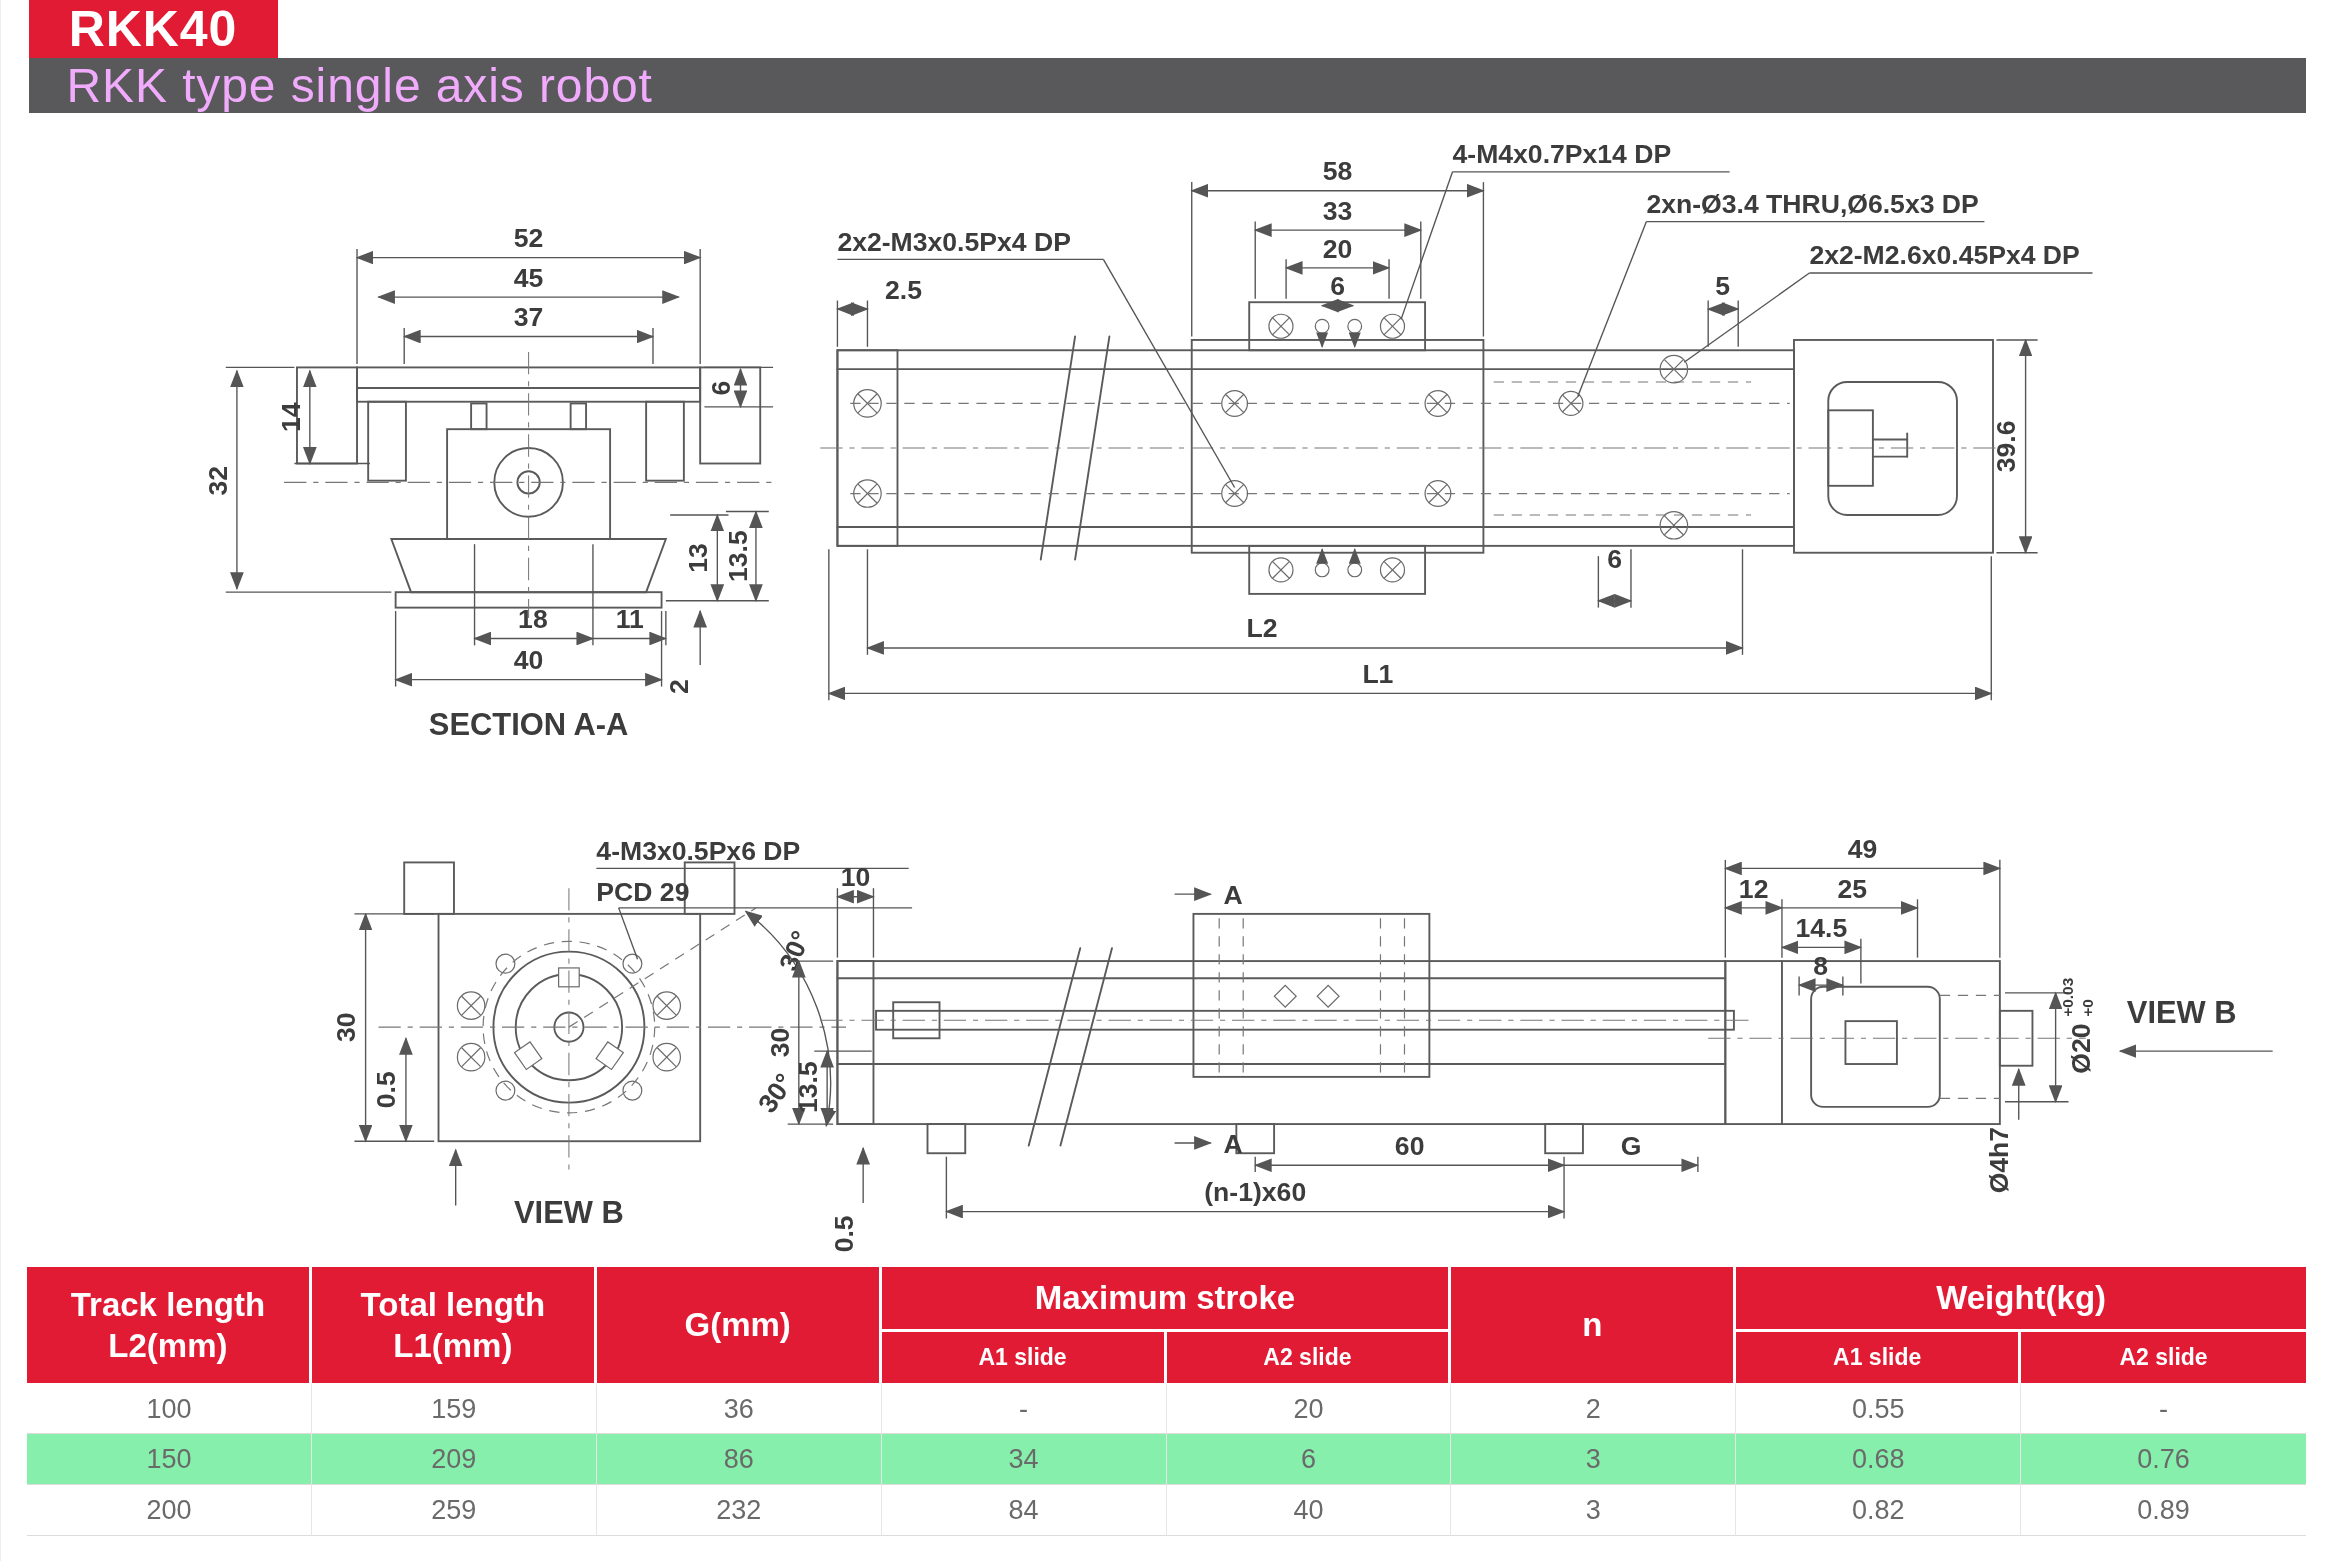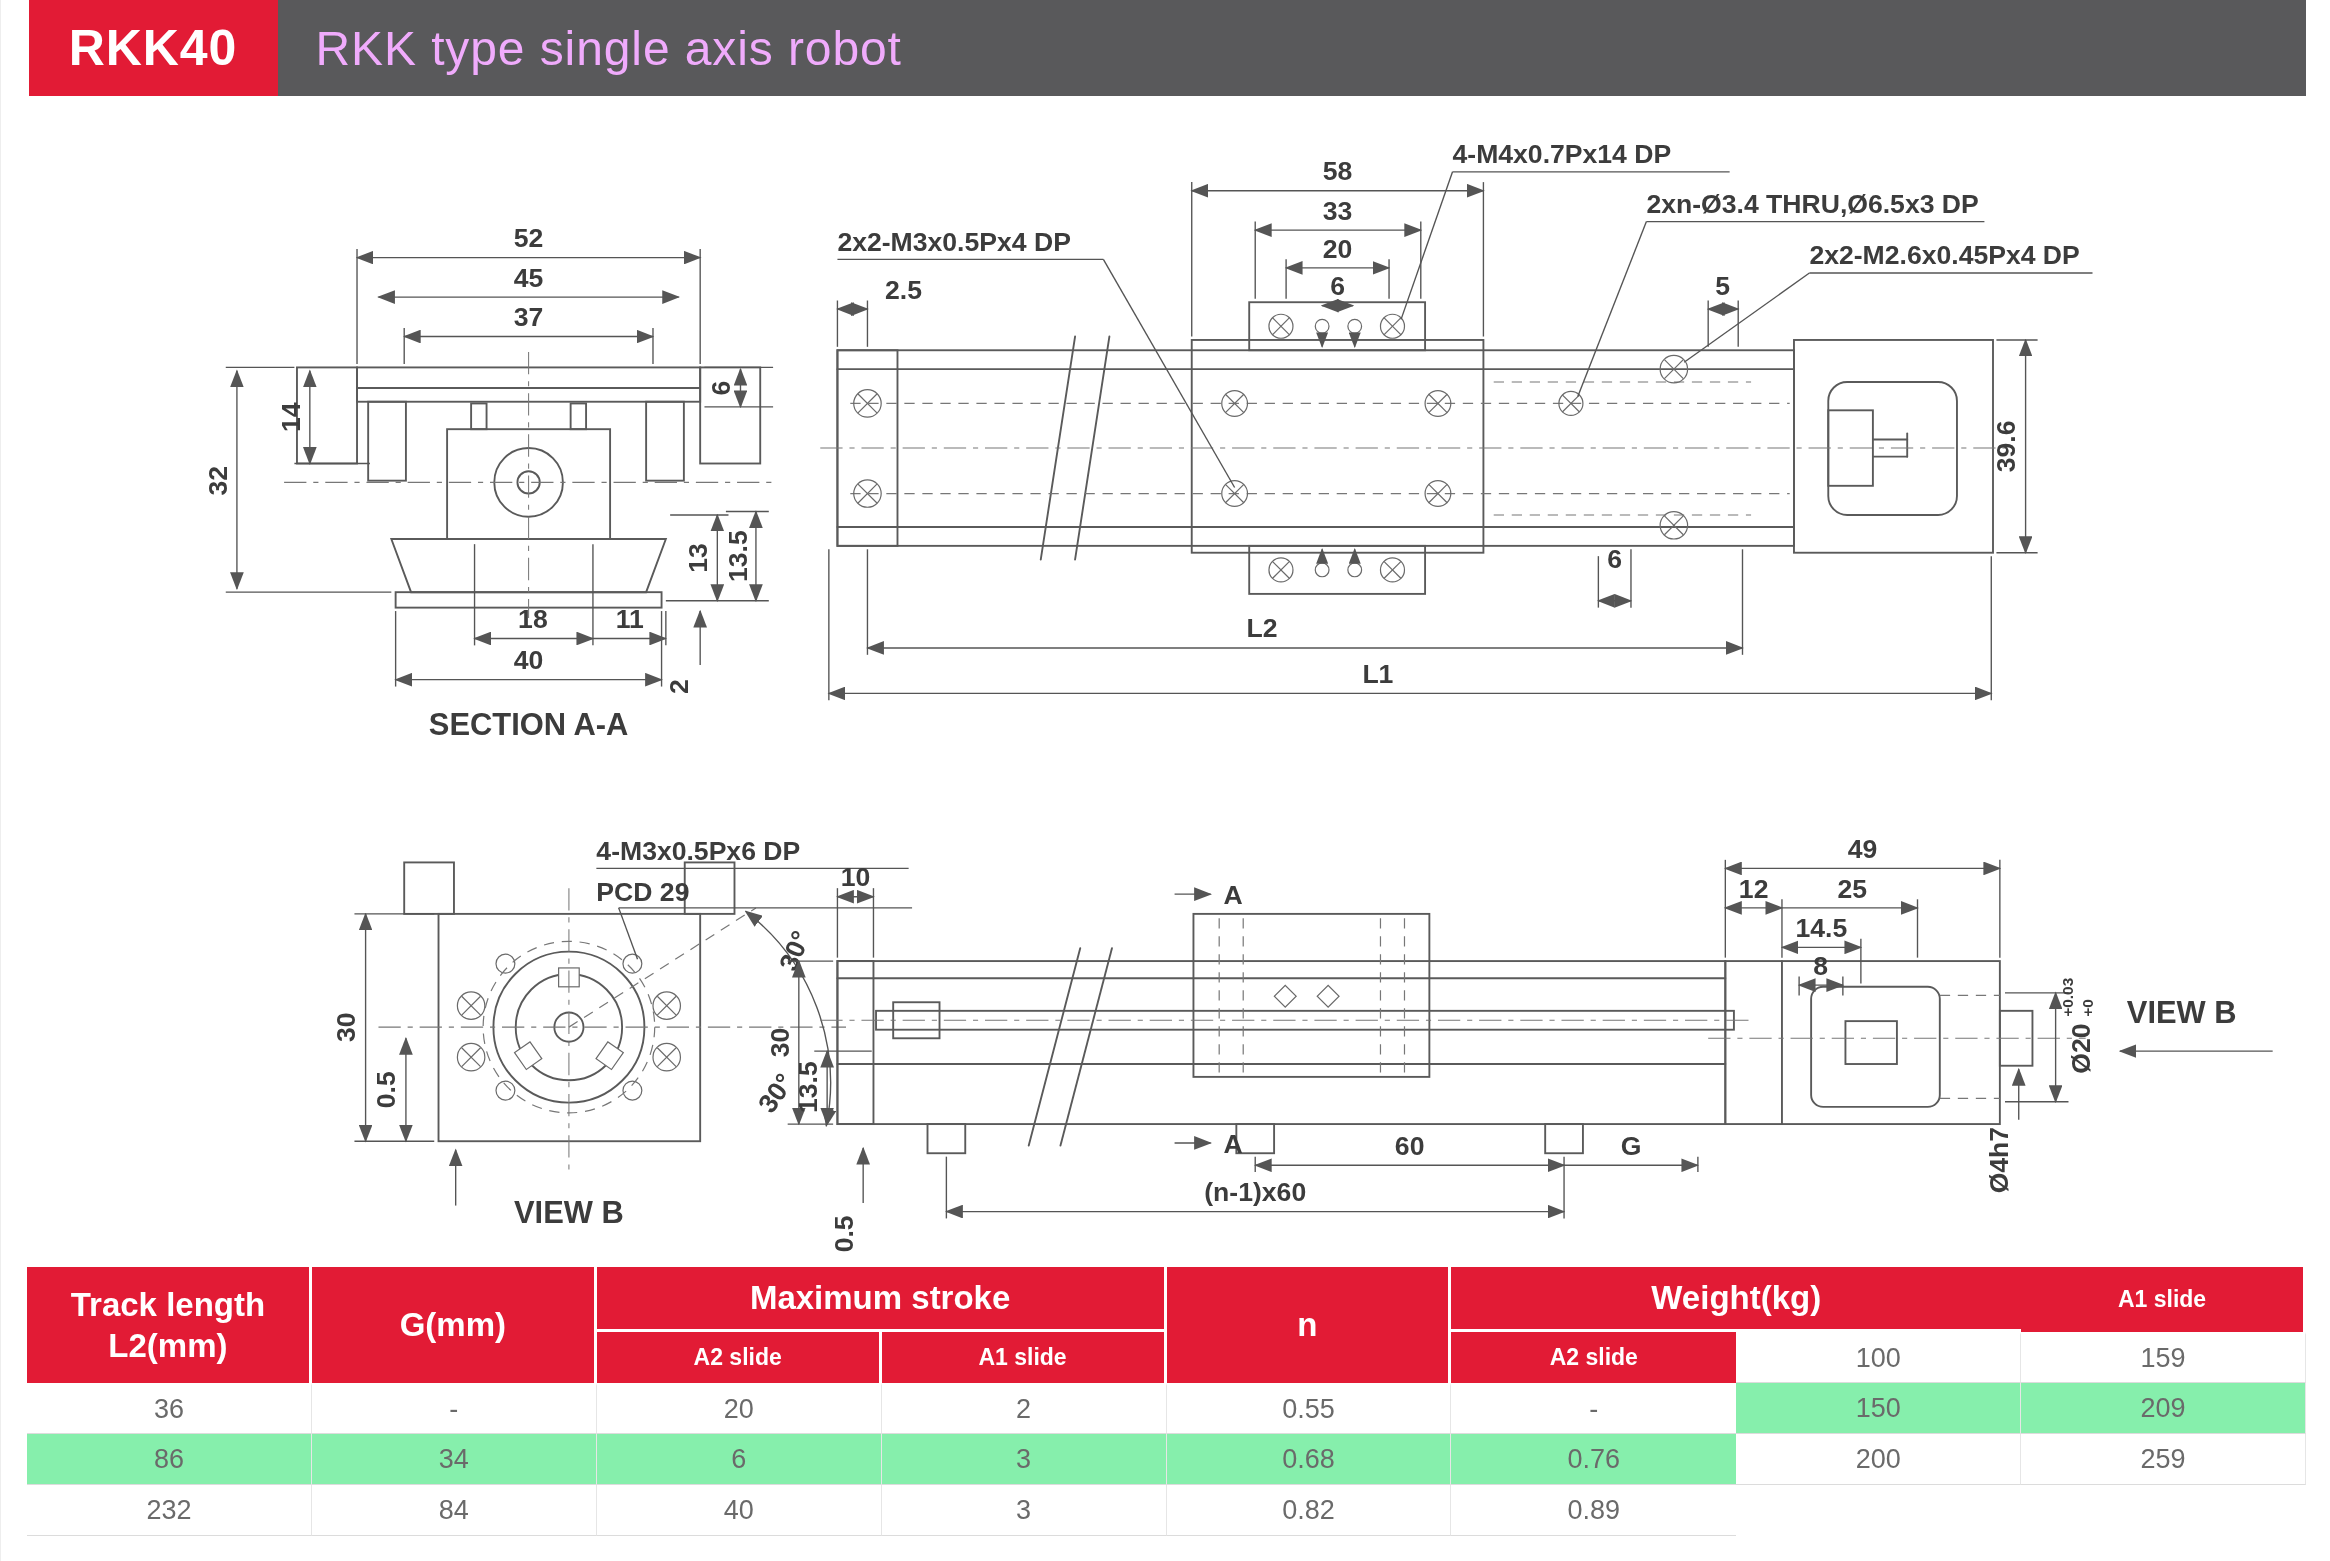--- a/index.html
+++ b/index.html
@@ -1,18 +1,18 @@
 <!DOCTYPE html>
 <html style="font-size:13.7px"><head>
 <meta charset="utf-8">
 <style>
   html,body{margin:0;padding:0;background:#f4f4f4;font-family:"Liberation Sans",sans-serif;}
   .page{position:relative;width:2330px;height:1562px;background:#ffffff;overflow:hidden;border-left:0.9px solid #eee;border-right:0.9px solid #eee;}
   
-  .hdr{position:absolute;left:27.5px;top:0;width:2277px;height:96px;display:flex;}
+  .hdr{position:absolute;left:27.5px;top:0;width:2277px;height:96px;display:flex;flex-direction:column;}
   .hdr .badge{width:249px;background:#e21b35;color:#fff;display:flex;align-items:center;justify-content:center;
               font-size:50px;font-weight:bold;letter-spacing:0.9px;}
   .hdr .bar{flex:1;background:#59595b;color:#f0abfc;display:flex;align-items:center;
             font-size:48px;font-weight:400;padding-left:38px;letter-spacing:0.9px;}
   
   .draw{position:absolute;left:0;top:0;width:2330px;height:1253px;}
   .ln{stroke:#5a5a5a;stroke-width:2.2;fill:none;stroke-linecap:round;}
   .thin{stroke:#6a6a6a;stroke-width:1.4;fill:none;}
   .dim{stroke:#555;stroke-width:1.6;fill:none;}
   .cl{stroke:#777;stroke-width:1.2;fill:none;stroke-dasharray:26 8 6 8;}
@@ -413,20 +413,24 @@
       <text class="dt cap" x="2478" y="1192">VIEW B</text>
     </g>
   </svg>
 
   <div class="spec">
 
     <div class="th r12">
       <span>Track length</span>
       <span>L2(mm)</span>
     </div>
+    <div class="th r12">
+      <span>Total length</span>
+      <span>L1(mm)</span>
+    </div>
     <div class="th r12">G(mm)</div>
     <div class="th c2">Maximum stroke</div>
     <div class="th r12">n</div>
     <div class="th c2 cend">Weight(kg)</div>
     <div class="th sub">A1 slide</div>
     <div class="th sub">A2 slide</div>
     <div class="th sub">A1 slide</div>
     <div class="th sub cend">A2 slide</div>
 
     <div class="td first">100</div>

